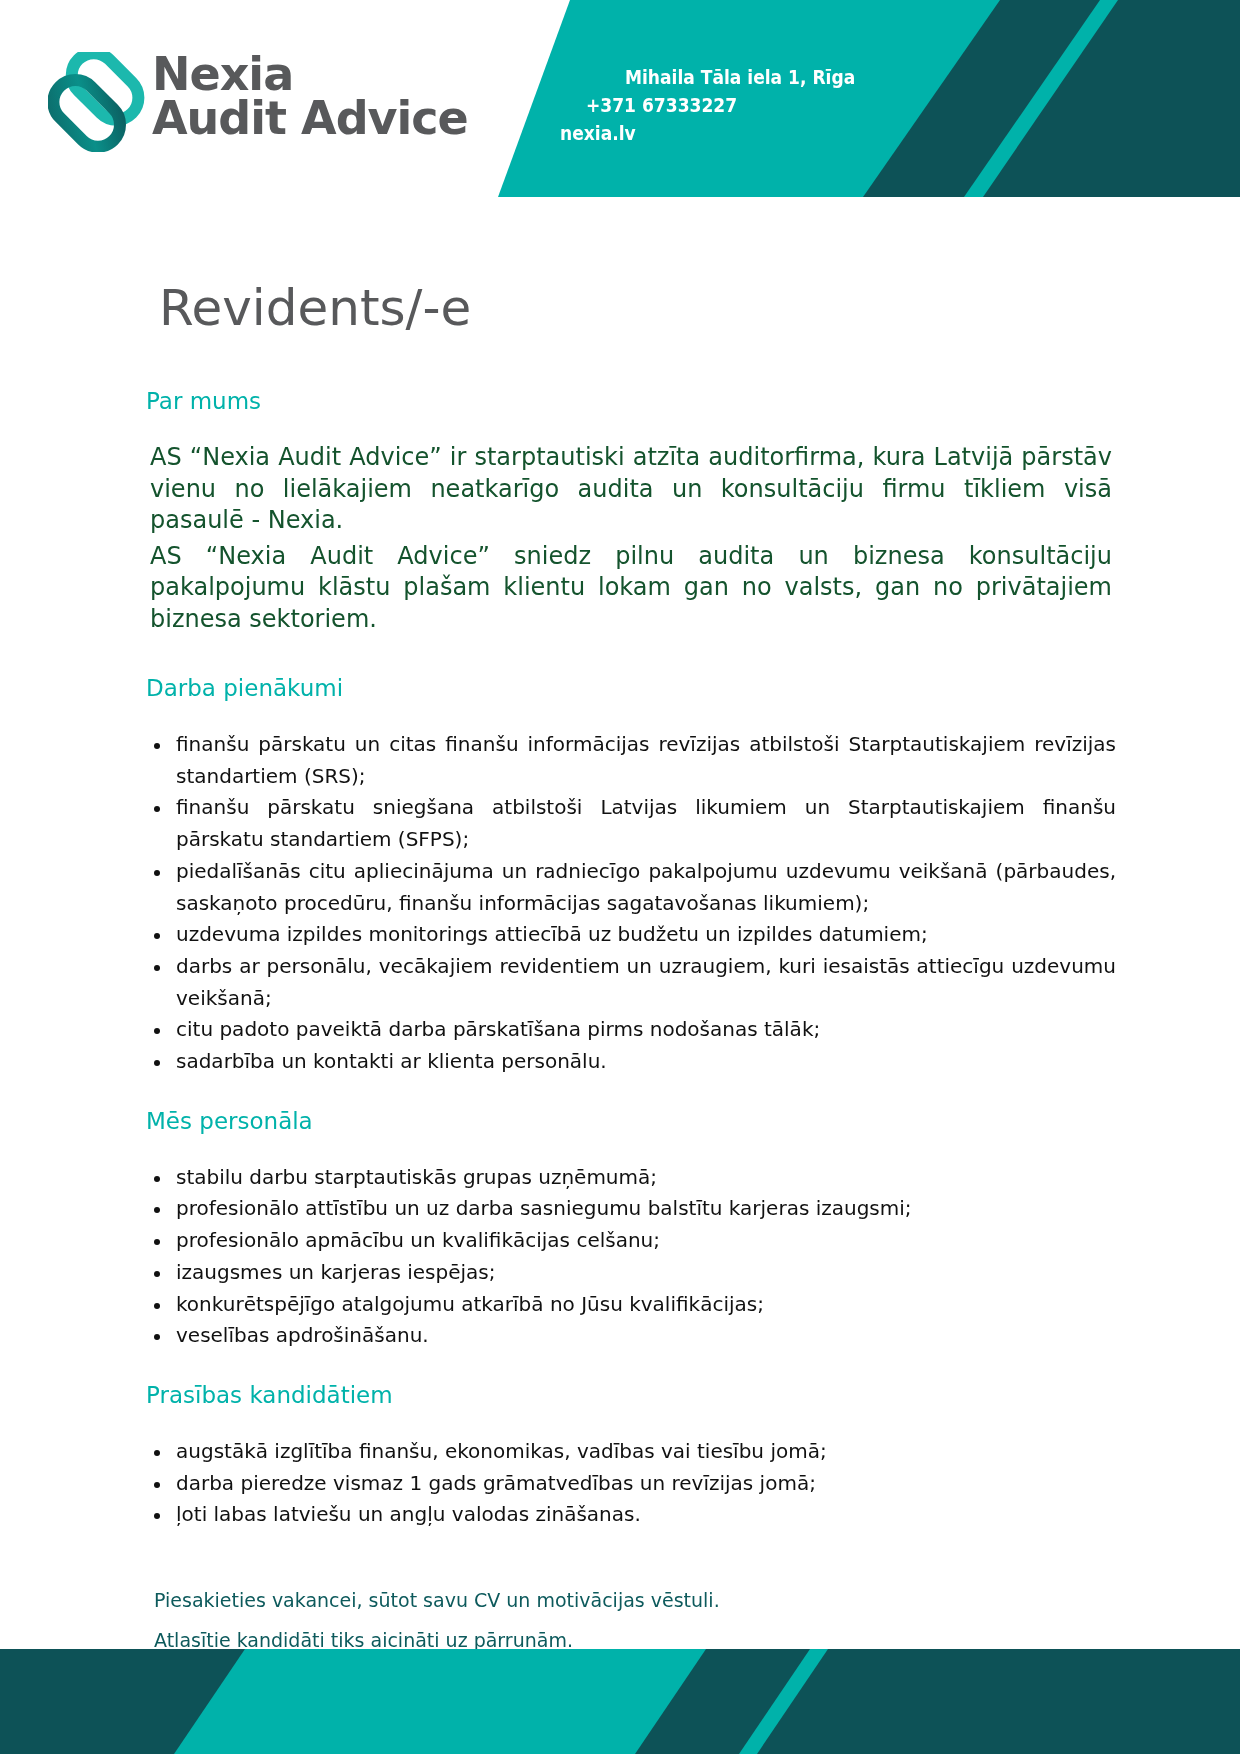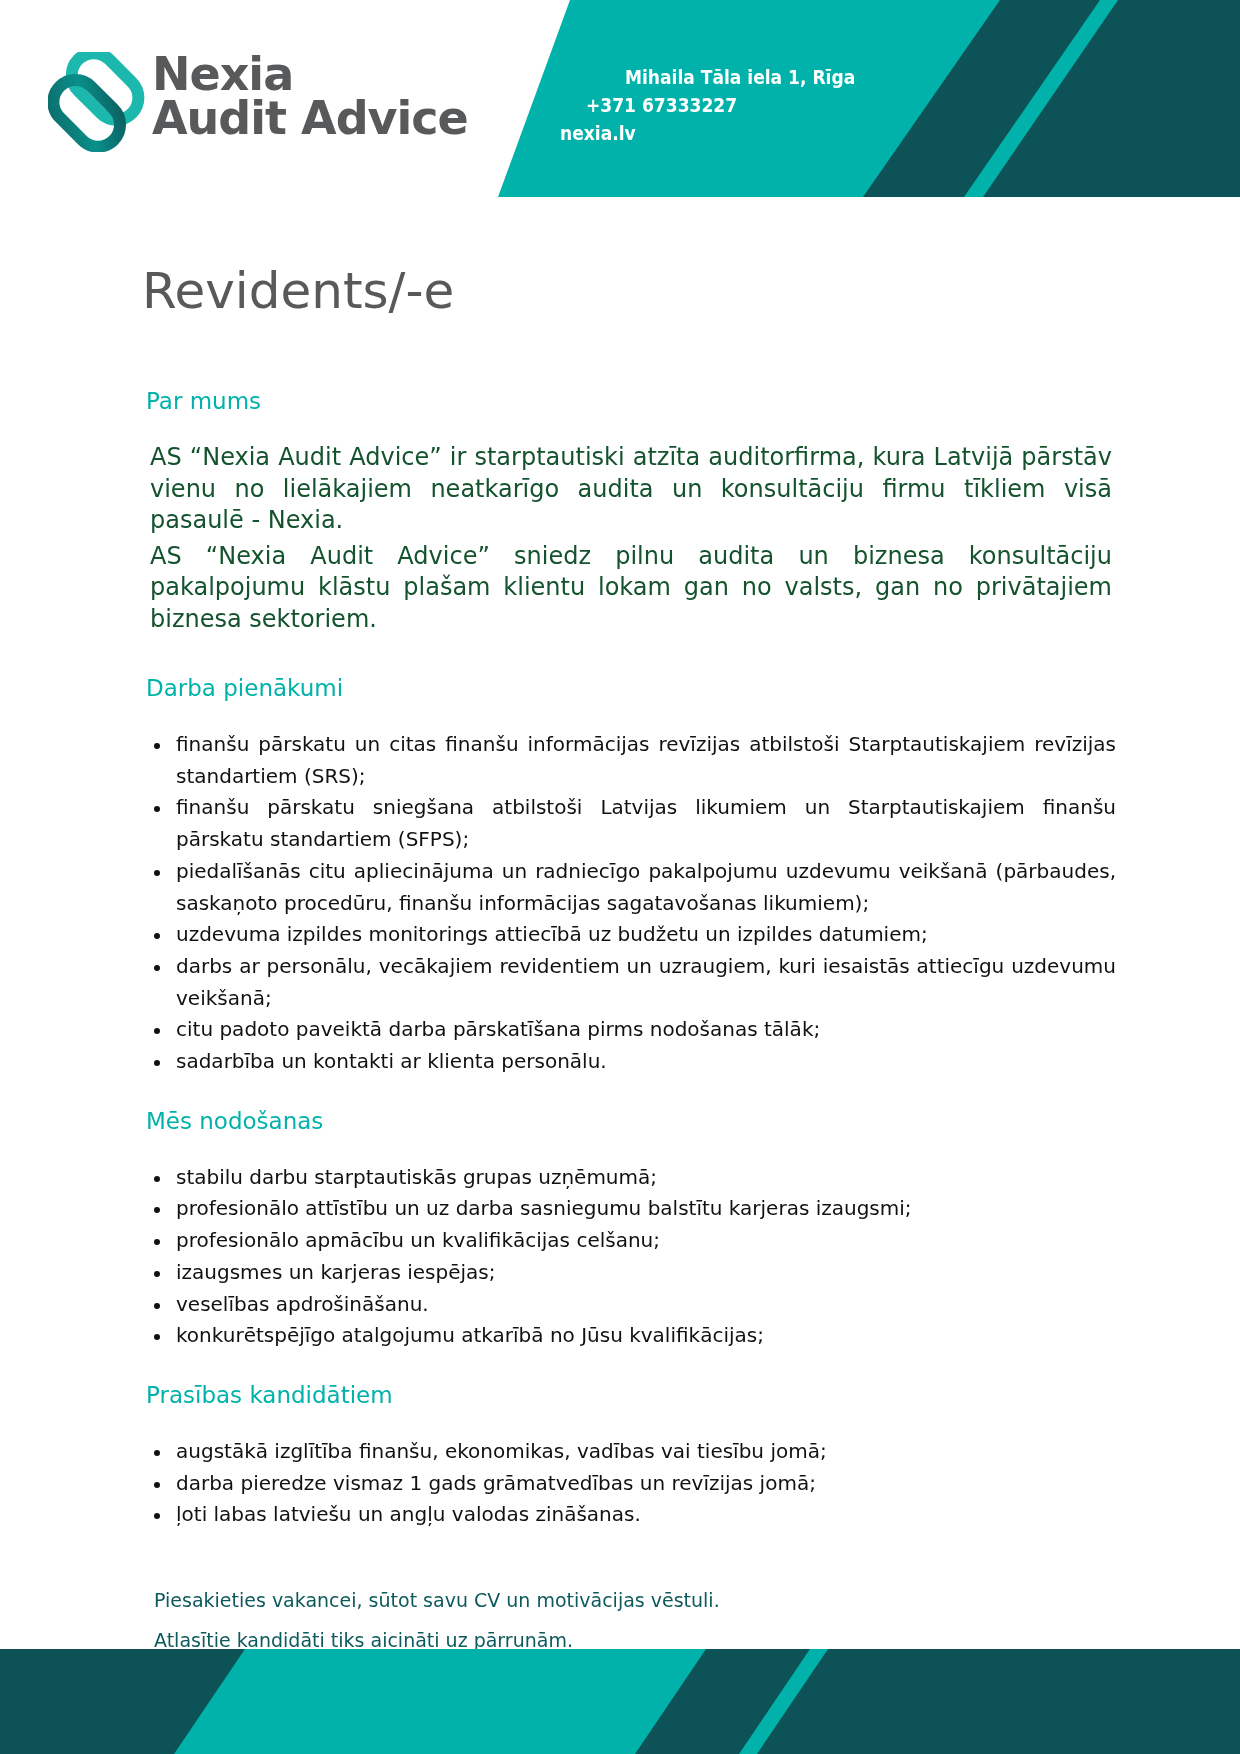--- a/index.html
+++ b/index.html
@@ -12,21 +12,21 @@
     .footer-bg { position: absolute; left: 0; top: 1649px; width: 1240px; height: 105px; }
     .logo { position: absolute; left: 48px; top: 52px; width: 420px; height: 100px; }
     .logo-mark { position: absolute; left: 0; top: 0; width: 100px; height: 100px; }
     .logo-text { position: absolute; left: 104px; top: 0; color: #58595b; font-family: "DejaVu Sans", sans-serif; font-weight: bold; line-height: 44px; font-size: 46px; letter-spacing: -1px; }
     .logo-text div { white-space: nowrap; }
     .contact { position: absolute; color: #ffffff; font-size: 19px; line-height: 28px; white-space: nowrap; font-family: "DejaVu Sans Condensed", "DejaVu Sans", sans-serif; font-weight: bold; }
     .contact.addr { left: 625px; top: 63px; }
     .contact.phone { left: 586px; top: 91px; }
     .contact.web { left: 560px; top: 119px; }
 
-    .title { position: absolute; left: 142px; top: 262px; font-size: 50px; color: #58595b; font-weight: normal; margin: 0; white-space: nowrap; }
+    .title { position: absolute; left: 142px; top: 262px; font-size: 50px; color: #58595b; font-weight: normal; margin: 17px; white-space: nowrap; }
     .content { position: absolute; left: 146px; top: 385px; width: 970px; }
     .section-heading { color: #00b2aa; font-size: 23px; margin: 0; font-weight: normal; line-height: 32px; }
     .para { color: #14532d; font-size: 24px; line-height: 31.5px; text-align: justify; margin: 4px; }
     .s1-head { margin-bottom: 25px; }
     .gap { height: 33px; }
     ul.list { margin: 0; padding: 0 0 0 30px; list-style: none; }
     ul.list li { position: relative; color: #111; font-size: 20px; line-height: 31.7px; text-align: justify; }
     ul.list li::before { content: ""; position: absolute; left: -22px; top: 14px; width: 6px; height: 6px; border-radius: 50%; background: #111; }
     .list-gap { height: 27px; }
     .closing { color: #0d5a5c; font-size: 19px; line-height: 31.5px; margin: 8px; }
@@ -80,28 +80,28 @@
     <li>finanšu pārskatu sniegšana atbilstoši Latvijas likumiem un Starptautiskajiem finanšu pārskatu standartiem (SFPS);</li>
     <li>piedalīšanās citu apliecinājuma un radniecīgo pakalpojumu uzdevumu veikšanā (pārbaudes, saskaņoto procedūru, finanšu informācijas sagatavošanas likumiem);</li>
     <li>uzdevuma izpildes monitorings attiecībā uz budžetu un izpildes datumiem;</li>
     <li>darbs ar personālu, vecākajiem revidentiem un uzraugiem, kuri iesaistās attiecīgu uzdevumu veikšanā;</li>
     <li>citu padoto paveiktā darba pārskatīšana pirms nodošanas tālāk;</li>
     <li>sadarbība un kontakti ar klienta personālu.</li>
   </ul>
 
   <div class="list-gap"></div>
 
-  <h2 class="section-heading s1-head">Mēs nodošanas</h2>
+  <h2 class="section-heading s1-head">Mēs personāla</h2>
   <ul class="list">
     <li>stabilu darbu starptautiskās grupas uzņēmumā;</li>
     <li>profesionālo attīstību un uz darba sasniegumu balstītu karjeras izaugsmi;</li>
     <li>profesionālo apmācību un kvalifikācijas celšanu;</li>
     <li>izaugsmes un karjeras iespējas;</li>
+    <li>konkurētspējīgo atalgojumu atkarībā no Jūsu kvalifikācijas;</li>
     <li>veselības apdrošināšanu.</li>
-    <li>konkurētspējīgo atalgojumu atkarībā no Jūsu kvalifikācijas;</li>
   </ul>
 
   <div class="list-gap"></div>
 
   <h2 class="section-heading s1-head">Prasības kandidātiem</h2>
   <ul class="list">
     <li>augstākā izglītība finanšu, ekonomikas, vadības vai tiesību jomā;</li>
     <li>darba pieredze vismaz 1 gads grāmatvedības un revīzijas jomā;</li>
     <li>ļoti labas latviešu un angļu valodas zināšanas.</li>
   </ul>

